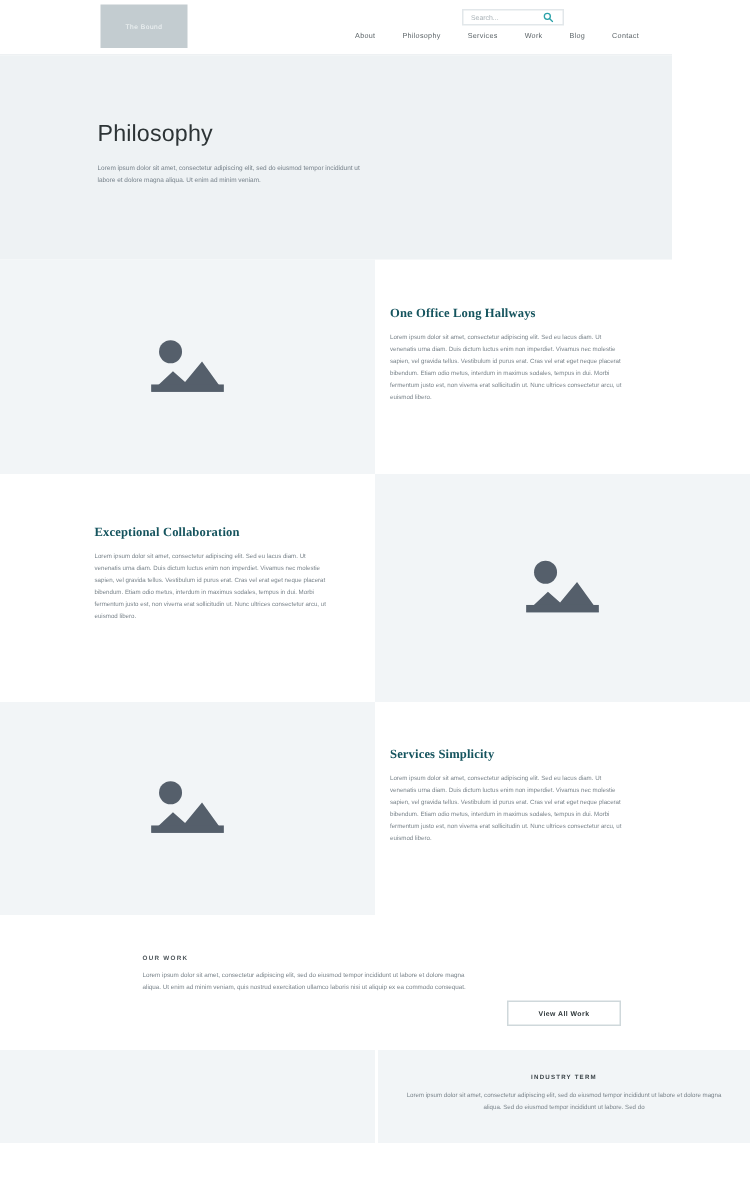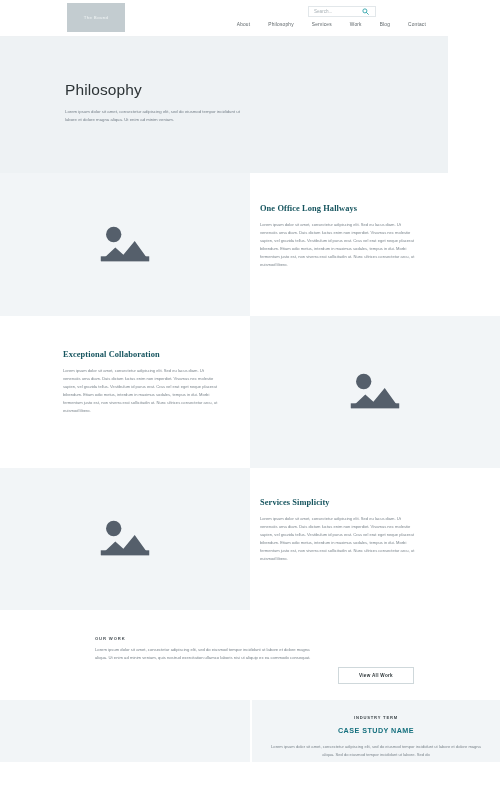--- a/index.html
+++ b/index.html
@@ -286,19 +286,18 @@
         <span>View All Work</span>
       </div>
     </div>
   </div>
 
   <div class="case" style="height:62px;">
     <div class="case-left"></div>
     <div class="case-right">
       <div class="case-inner">
         <div class="case-eyebrow">INDUSTRY TERM</div>
-        <div class="case-title">CASE STUDY NAME</div>
         <div class="case-body">Lorem ipsum dolor sit amet, consectetur adipiscing elit, sed do eiusmod tempor incididunt ut labore et dolore magna aliqua. Sed do eiusmod tempor incididunt ut labore. Sed do</div>
       </div>
     </div>
   </div>
 
 </div>
 
 </body></html>

